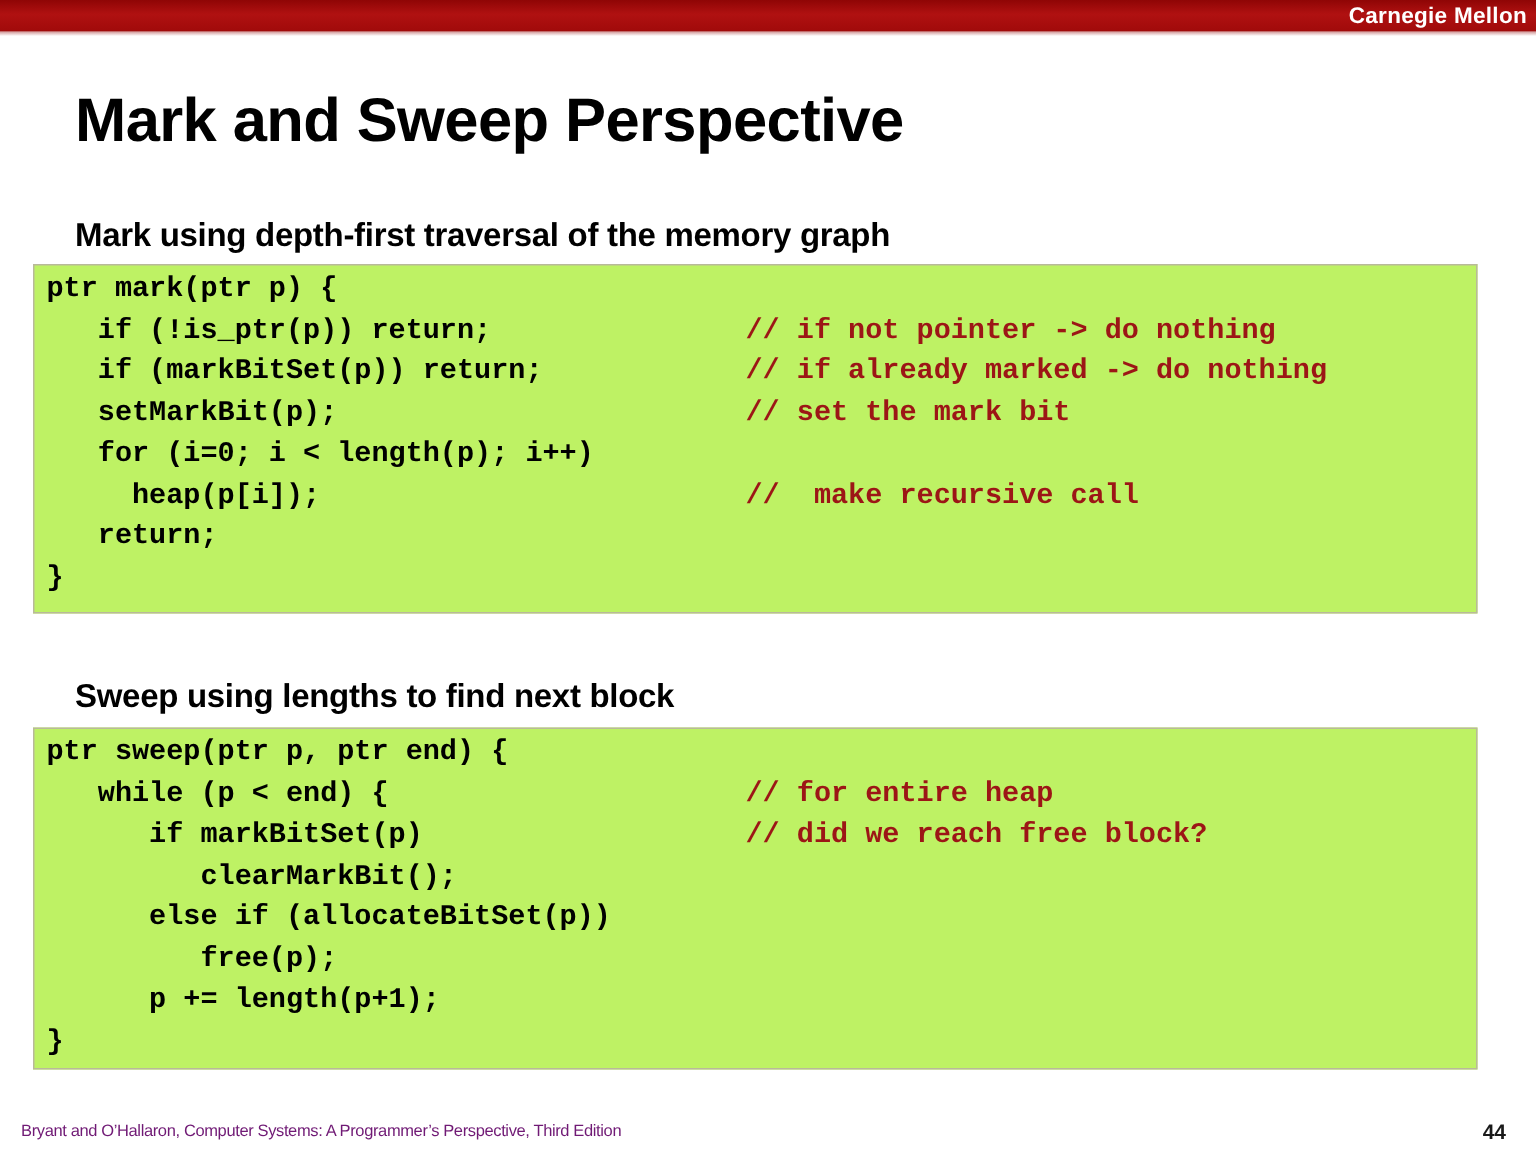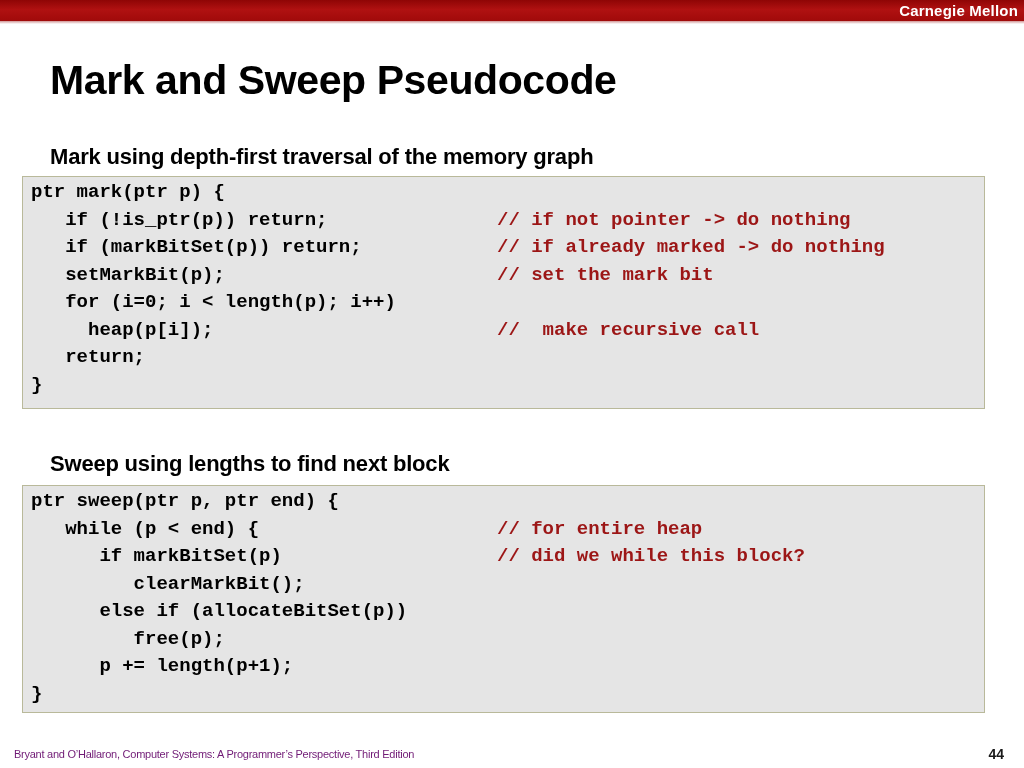--- a/index.html
+++ b/index.html
@@ -64,21 +64,21 @@
     color: #000000;
     letter-spacing: -0.2px;
     white-space: nowrap;
   }
   #heading-mark  { left: 50px; top: 144px; }
   #heading-sweep { left: 50px; top: 451px; }
 
   
   .code-block {
     position: absolute;
-    background: #e5e5e5;
+    background: #bef264;
     border: 1px solid #b9b99a;
     box-sizing: border-box;
     overflow: hidden;
   }
   #code-block-mark {
     left: 22px;
     top: 176px;
     width: 963px;
     height: 233px;
   }
@@ -140,21 +140,21 @@
     white-space: nowrap;
   }
 </style>
 </head>
 <body>
 
 <div id="banner"></div>
 <div id="banner-shadow"></div>
 <div id="banner-title">Carnegie Mellon</div>
 
-<div id="slide-title">Mark and Sweep Pseudocode</div>
+<div id="slide-title">Mark and Sweep Perspective</div>
 
 <div id="heading-mark" class="bullet-heading">Mark using depth-first traversal of the memory graph</div>
 
 <div id="code-block-mark" class="code-block">
   <div class="code-inner">
     <div class="code-line" style="top:2px"><span class="code-text">ptr mark(ptr p) {</span><span class="code-comment"></span></div>
     <div class="code-line" style="top:29.5px"><span class="code-text">   if (!is_ptr(p)) return;</span><span class="code-comment">// if not pointer -&gt; do nothing</span></div>
     <div class="code-line" style="top:57px"><span class="code-text">   if (markBitSet(p)) return;</span><span class="code-comment">// if already marked -&gt; do nothing</span></div>
     <div class="code-line" style="top:84.5px"><span class="code-text">   setMarkBit(p);</span><span class="code-comment">// set the mark bit</span></div>
     <div class="code-line" style="top:112px"><span class="code-text">   for (i=0; i &lt; length(p); i++)</span></div>
@@ -163,21 +163,21 @@
     <div class="code-line" style="top:194.5px"><span class="code-text">}</span><span class="code-comment"></span></div>
   </div>
 </div>
 
 <div id="heading-sweep" class="bullet-heading">Sweep using lengths to find next block</div>
 
 <div id="code-block-sweep" class="code-block">
   <div class="code-inner">
     <div class="code-line" style="top:2px"><span class="code-text">ptr sweep(ptr p, ptr end) {</span><span class="code-comment"></span></div>
     <div class="code-line" style="top:29.5px"><span class="code-text">   while (p &lt; end) {</span><span class="code-comment">// for entire heap</span></div>
-    <div class="code-line" style="top:57px"><span class="code-text">      if markBitSet(p)</span><span class="code-comment">// did we while this block?</span></div>
+    <div class="code-line" style="top:57px"><span class="code-text">      if markBitSet(p)</span><span class="code-comment">// did we reach free block?</span></div>
     <div class="code-line" style="top:84.5px"><span class="code-text">         clearMarkBit();</span><span class="code-comment"></span></div>
     <div class="code-line" style="top:112px"><span class="code-text">      else if (allocateBitSet(p))</span><span class="code-comment"></span></div>
     <div class="code-line" style="top:139.5px"><span class="code-text">         free(p);</span><span class="code-comment"></span></div>
     <div class="code-line" style="top:167px"><span class="code-text">      p += length(p+1);</span><span class="code-comment"></span></div>
     <div class="code-line" style="top:194.5px"><span class="code-text">}</span><span class="code-comment"></span></div>
   </div>
 </div>
 
 <div id="footer-text">Bryant and O’Hallaron, Computer Systems: A Programmer’s Perspective, Third Edition</div>
 <div id="footer-page">44</div>

